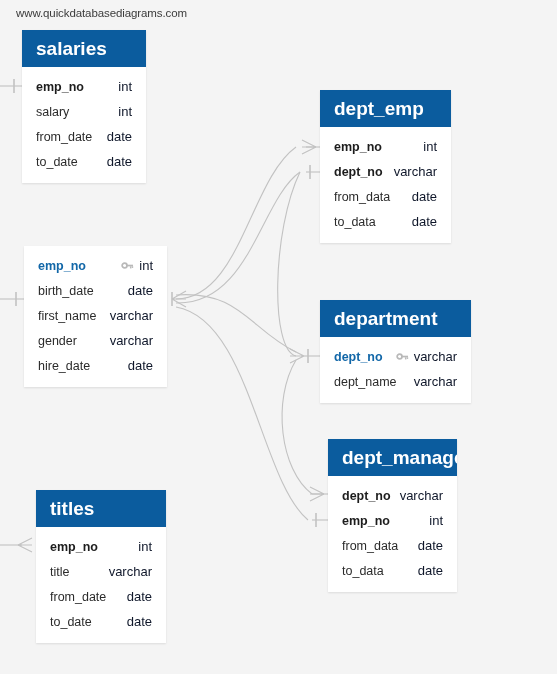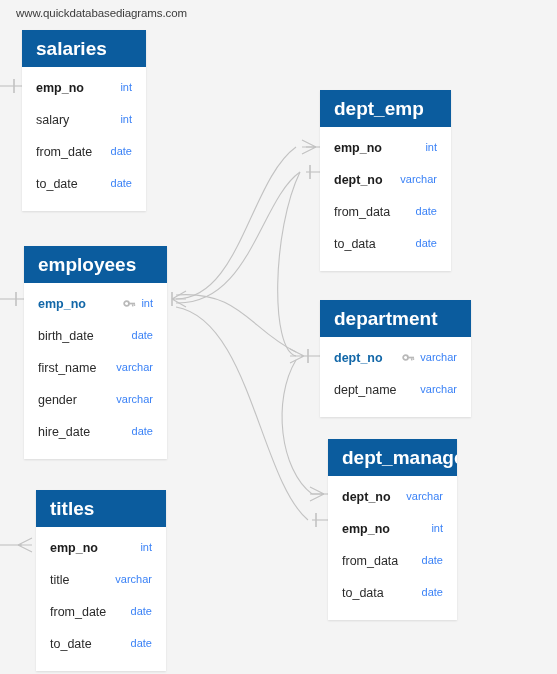--- a/index.html
+++ b/index.html
@@ -47,25 +47,25 @@
     line-height: 37px;
     box-sizing: border-box;
     white-space: nowrap;
     overflow: hidden;
   }
   .table-body {
     padding: 7px 0 9px 0;
   }
   .field-row {
     display: flex;
+    align-items: center;
     height: 25px;
     padding: 0 14px;
     box-sizing: border-box;
     white-space: nowrap;
-    margin-top: 7px;
   }
   .field-name {
     font-size: 12.5px;
     color: #2b2b2b;
     flex: 0 0 auto;
   }
   .field-name.pk {
     color: #1267a8;
     font-weight: bold;
   }
@@ -76,22 +76,22 @@
   .field-spacer {
     flex: 1 1 auto;
     min-width: 8px;
   }
   .key-icon {
     flex: 0 0 auto;
     margin-right: 5px;
     line-height: 0;
   }
   .field-type {
-    font-size: 11px;
-    color: #3b82f6;
+    font-size: 13px;
+    color: #0f172a;
     flex: 0 0 auto;
   }
 </style>
 </head>
 <body>
 
 <div id="canvas">
 
   <div id="watermark">www.quickdatabasediagrams.com</div>
 
@@ -174,21 +174,20 @@
             <span class="field-type">date</span>
           </div>
           <div class="field-row">
             <span class="field-name">to_date</span>
             <span class="field-spacer"></span>
             <span class="field-type">date</span>
           </div>
         </div>
       </div>
       <div class="table-box" style="left: 24px; top: 246px; width: 143px;">
-        <div class="table-header">employees</div>
         <div class="table-body">
           <div class="field-row">
             <span class="field-name pk">emp_no</span>
             <span class="field-spacer"></span>
             <span class="key-icon"><svg width="13" height="13" viewBox="0 0 16 16" aria-hidden="true">
                 <circle cx="4.4" cy="8" r="3.0" fill="none" stroke="#b9b9b9" stroke-width="2.1"></circle>
                 <rect x="6.4" y="7.0" width="8.4" height="2.1" fill="#b9b9b9"></rect>
                 <rect x="11.0" y="9.0" width="1.9" height="2.6" fill="#b9b9b9"></rect>
                 <rect x="13.4" y="9.0" width="1.6" height="2.0" fill="#b9b9b9"></rect>
               </svg></span>

